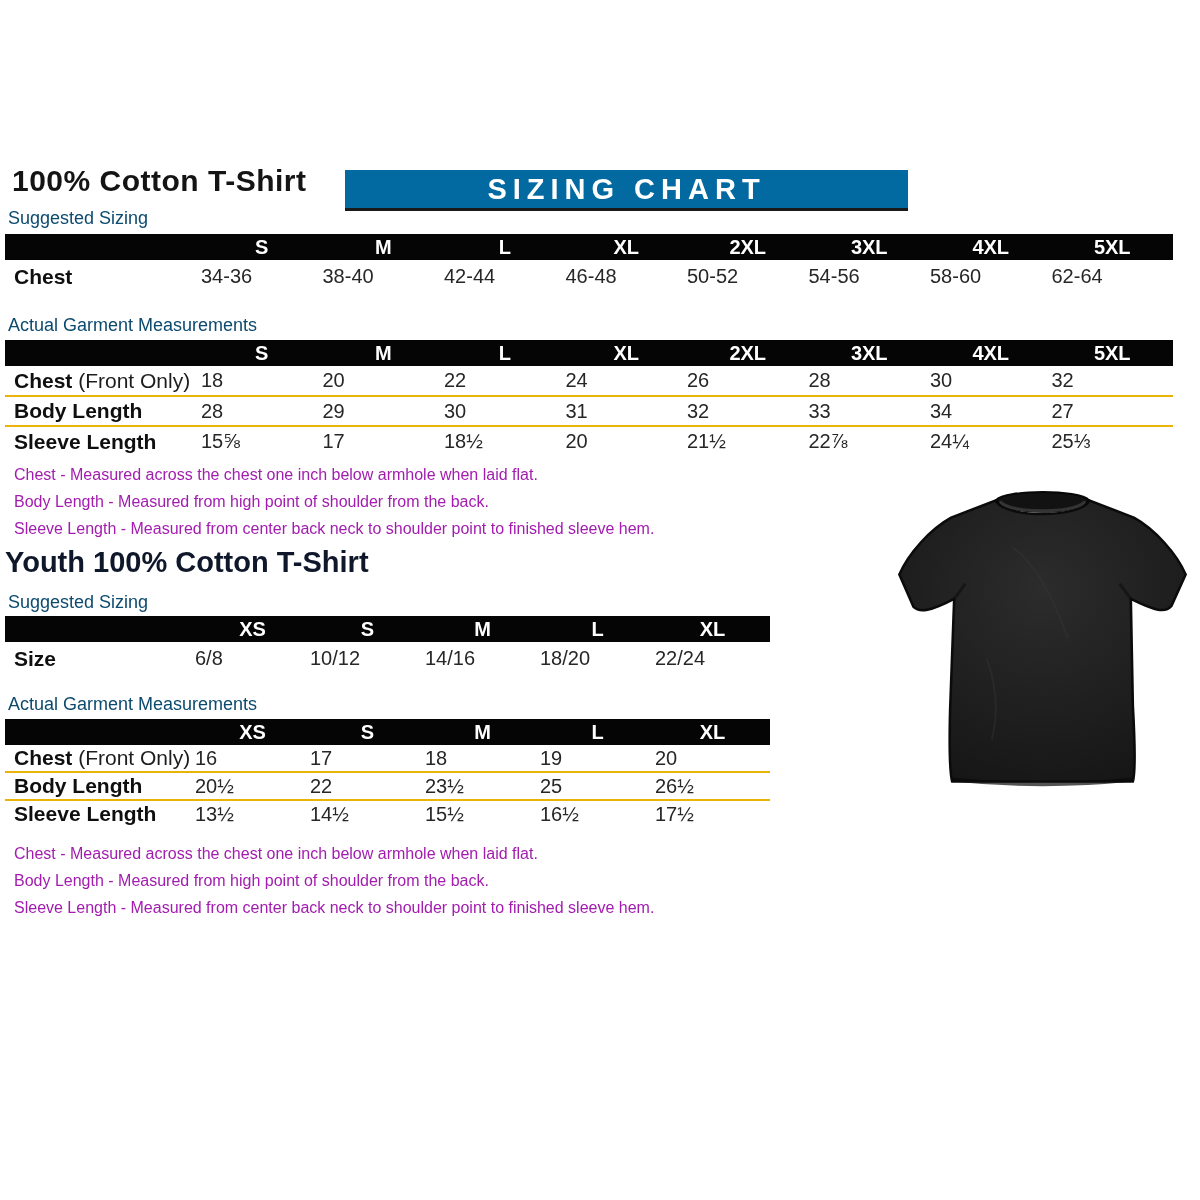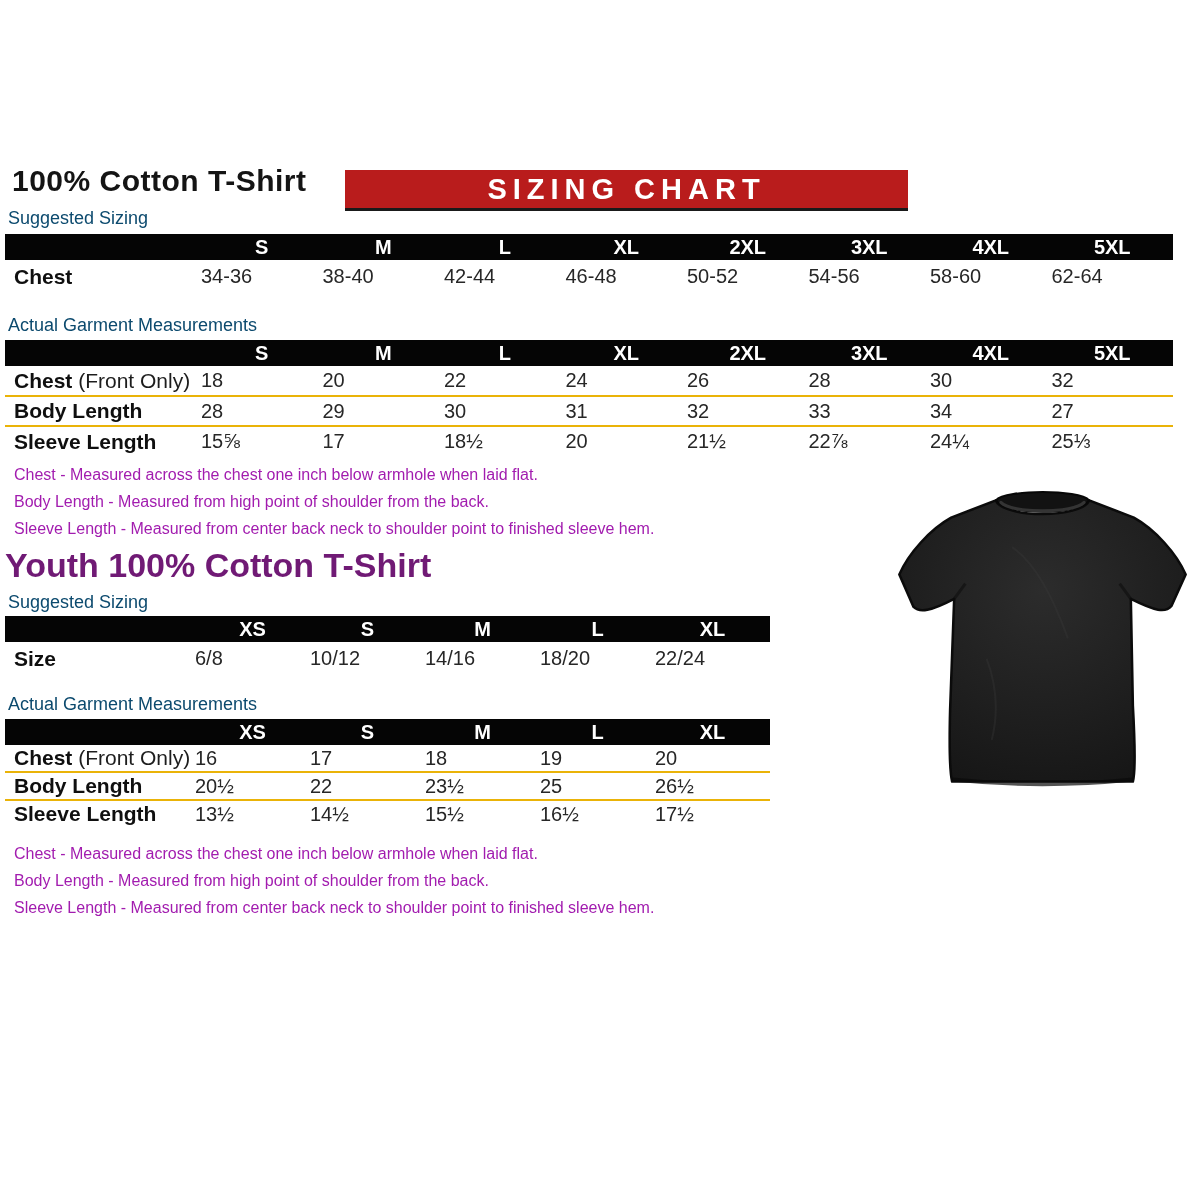--- a/index.html
+++ b/index.html
@@ -5,26 +5,26 @@
   html,body{margin:0;padding:0;}
   body{
     width:1200px;height:1200px;background:#ffffff;
     font-family:"Liberation Sans", sans-serif;color:#1c1c1c;
     position:relative;overflow:hidden;
   }
   .abs{position:absolute;}
 
   
   .page-title{left:12px;top:164px;font-size:30px;font-weight:700;color:#141414;letter-spacing:.5px;}
-  .banner{left:345px;top:170px;width:563px;height:41px;background:#b91c1c;
+  .banner{left:345px;top:170px;width:563px;height:41px;background:#0369a1;
           display:flex;align-items:center;justify-content:center;
           border-bottom:3px solid #1a1a1a;box-sizing:border-box;}
   .banner span{color:#fff;font-weight:bold;font-size:29px;letter-spacing:6px;}
   .section-label{font-size:18px;color:#0c4a6e;}
-  .youth-title{left:5px;top:546px;font-size:34px;font-weight:bold;color:#701a75;}
+  .youth-title{left:5px;top:546px;font-size:29px;font-weight:bold;color:#0f172a;}
 
   
   table.sz{border-collapse:collapse;table-layout:fixed;}
   table.adult{width:1168px;}
   table.youth{width:765px;}
   table.sz thead th{background:#050505;color:#ffffff;font-size:20px;font-weight:bold;
                     height:26px;padding:0;text-align:center;overflow:hidden;}
   table.adult th.corner{width:196px;}
   table.youth th.corner{width:190px;}
   table.sz tbody td{font-size:20px;color:#272727;padding:0;}

